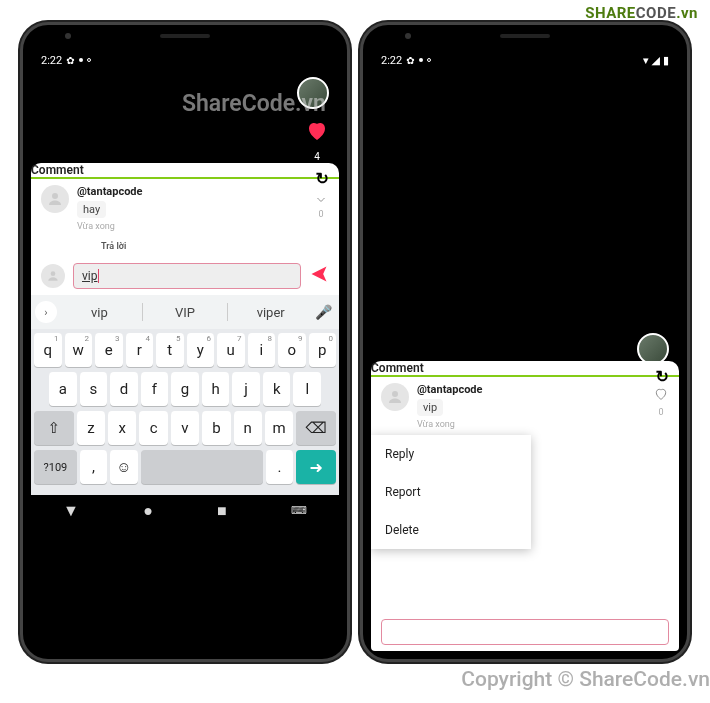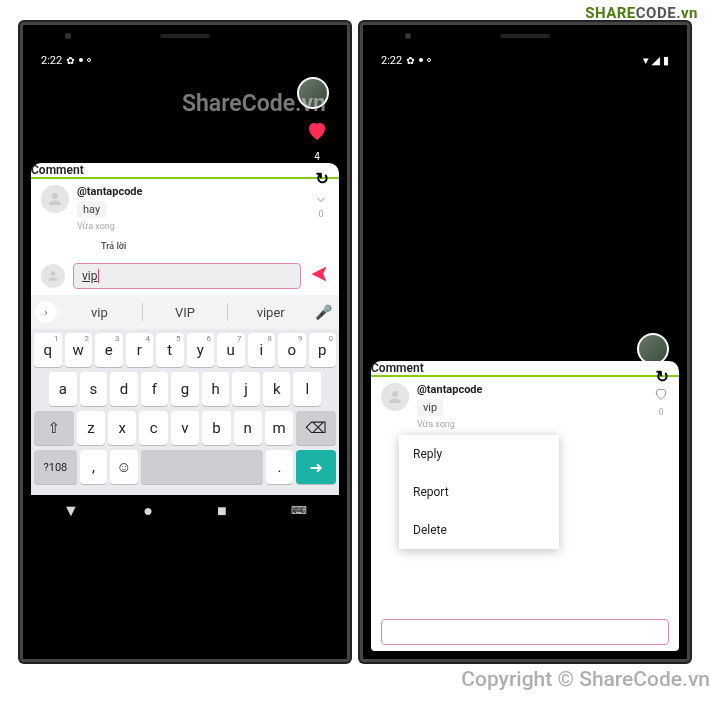--- a/index.html
+++ b/index.html
@@ -5,21 +5,21 @@
 * { margin: 0; padding: 0; box-sizing: border-box; font-family: -apple-system, BlinkMacSystemFont, "Segoe UI", Roboto, sans-serif; }
 body { width: 710px; height: 703px; background: #fff; position: relative; overflow: hidden; }
 
 .watermark-logo { position: absolute; right: 12px; top: 4px; font-size: 15px; font-weight: 700; letter-spacing: 0.5px; z-index: 100; }
 .watermark-logo .green { color: #4d7c0f; }
 .watermark-logo .dark { color: #555; }
 .watermark-top { position: absolute; left: 182px; top: 90px; font-size: 23px; font-weight: 600; color: rgba(220,220,220,0.55); z-index: 50; pointer-events: none; }
 .watermark-bottom { position: absolute; left: 0; right: 0; bottom: 12px; text-align: right; font-size: 21px; font-weight: 500; color: rgba(120,120,120,0.6); z-index: 50; pointer-events: none; }
 
 .phones { display: flex; gap: 10px; padding: 22px 16px 40px 16px; justify-content: center; }
-.phone { width: 330px; height: 640px; background: #000; border-radius: 4px; position: relative; border: 3px solid #444; box-shadow: 0 0 0 2px #222; overflow: hidden; }
+.phone { width: 330px; height: 640px; background: #000; border-radius: 28px; position: relative; border: 3px solid #444; box-shadow: 0 0 0 2px #222; overflow: hidden; }
 .phone::before { content: ""; position: absolute; top: 8px; left: 42px; width: 6px; height: 6px; border-radius: 50%; background: #333; }
 .phone::after { content: ""; position: absolute; top: 9px; left: 50%; transform: translateX(-50%); width: 50px; height: 4px; border-radius: 2px; background: #222; }
 
 .screen { position: absolute; top: 24px; left: 8px; right: 8px; bottom: 8px; background: #000; border-radius: 4px; overflow: hidden; display: flex; flex-direction: column; }
 
 .statusbar { height: 22px; background: #000; color: #fff; display: flex; align-items: center; justify-content: space-between; padding: 0 10px; font-size: 11px; }
 .statusbar .left { display: flex; align-items: center; gap: 4px; }
 .statusbar .right { display: flex; align-items: center; gap: 3px; }
 .status-dot { width: 4px; height: 4px; background: #fff; border-radius: 50%; display: inline-block; }
 .status-dot.hollow { background: transparent; border: 1px solid #fff; }
@@ -72,21 +72,21 @@
 .key.enter { background: #1ab3a6; color: #fff; font-size: 16px; }
 .kb-row.middle { padding: 0 15px; }
 
 .navbar { height: 30px; background: #000; display: flex; align-items: center; justify-content: space-around; }
 .navbar .nbtn { color: #fff; opacity: 0.85; }
 
 .context-menu { background: #fff; box-shadow: 0 2px 10px rgba(0,0,0,0.25); width: 160px; }
 .context-item { padding: 12px 14px; font-size: 12px; color: #222; }
 
 .p2 .comment-sheet { position: relative; }
-.p2 .menu-overlay { position: absolute; left: 0; top: 74px; z-index: 5; margin-left: 28px; }
+.p2 .menu-overlay { position: absolute; left: 0; top: 74px; z-index: 5; }
 .p2 .input-row-bottom { position: absolute; left: 0; right: 0; bottom: 0; padding: 6px 10px; }
 .p2 .input-field-empty { flex: 1; height: 26px; border: 1px solid #e38aa0; border-radius: 4px; background: #fff; }
 </style>
 </head>
 <body>
 
 <div class="watermark-logo">
   <span class="green">SHARE</span><span class="dark">CODE</span><span class="green">.vn</span>
 </div>
 <div class="watermark-top">ShareCode.vn</div>
@@ -200,21 +200,21 @@
             <div class="key">j</div>
             <div class="key">k</div>
             <div class="key">l</div>
           </div>
     <div class="kb-row">
       <div class="key wide">⇧</div>
       <div id="kb-row3" style="display:contents;"><div class="key">z</div><div class="key">x</div><div class="key">c</div><div class="key">v</div><div class="key">b</div><div class="key">n</div><div class="key">m</div></div>
       <div class="key wide">⌫</div>
     </div>
     <div class="kb-row">
-      <div class="key wide" style="font-size:11px;">?108</div>
+      <div class="key wide" style="font-size:11px;">?109</div>
       <div class="key" style="flex:0.9;">,</div>
       <div class="key" style="flex:0.9;">☺</div>
       <div class="key space"></div>
       <div class="key" style="flex:0.9;">.</div>
       <div class="key enter" style="flex:1.3;">➜</div>
     </div>
   </div>
 
   <div class="navbar">
     <div class="nbtn">▼</div>

